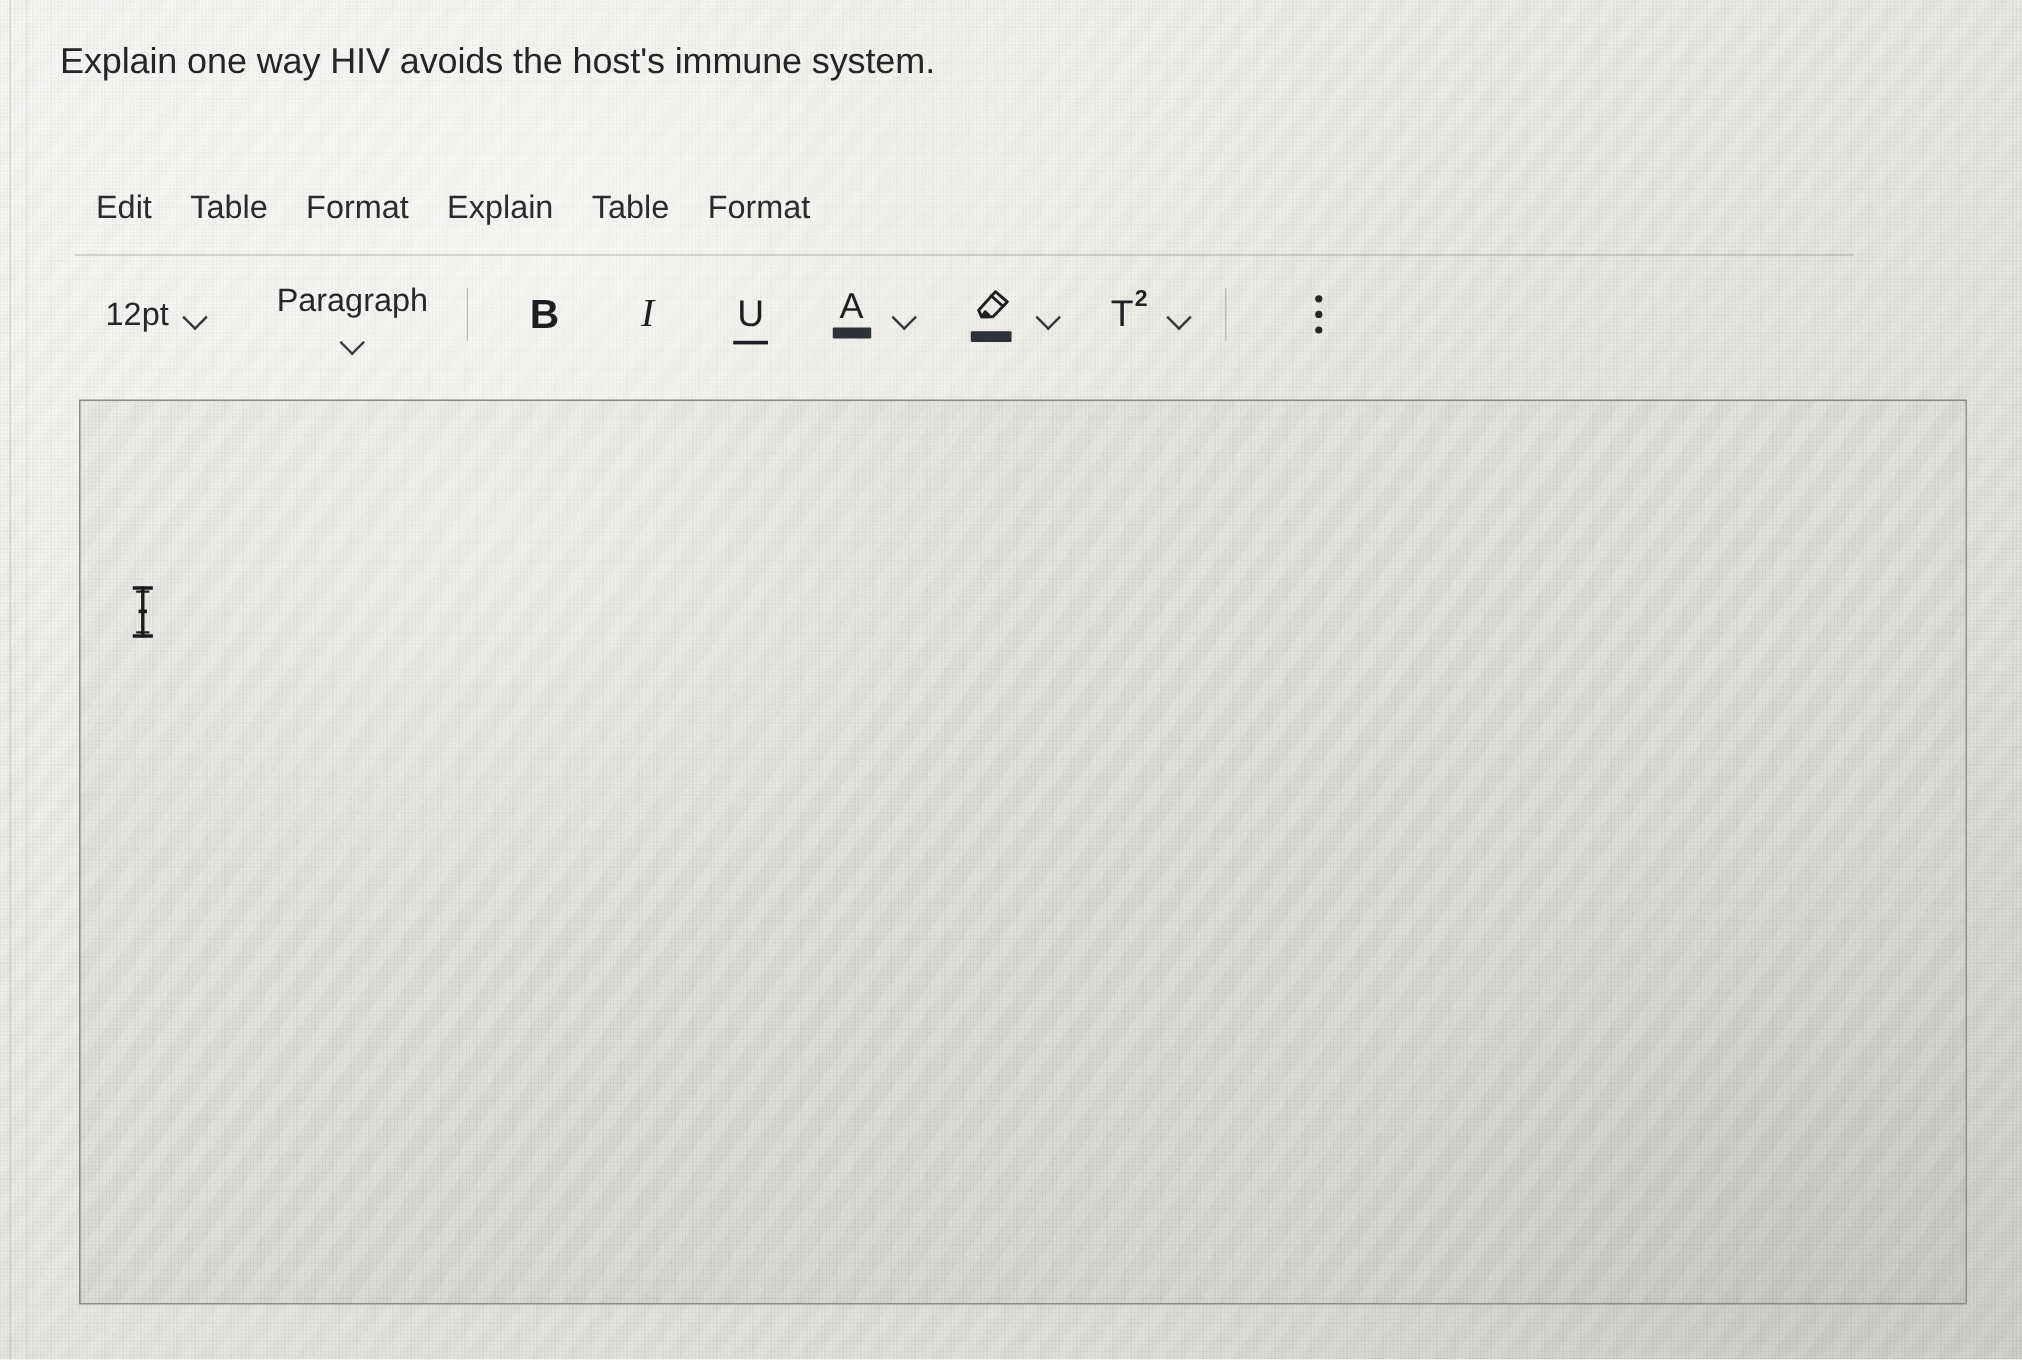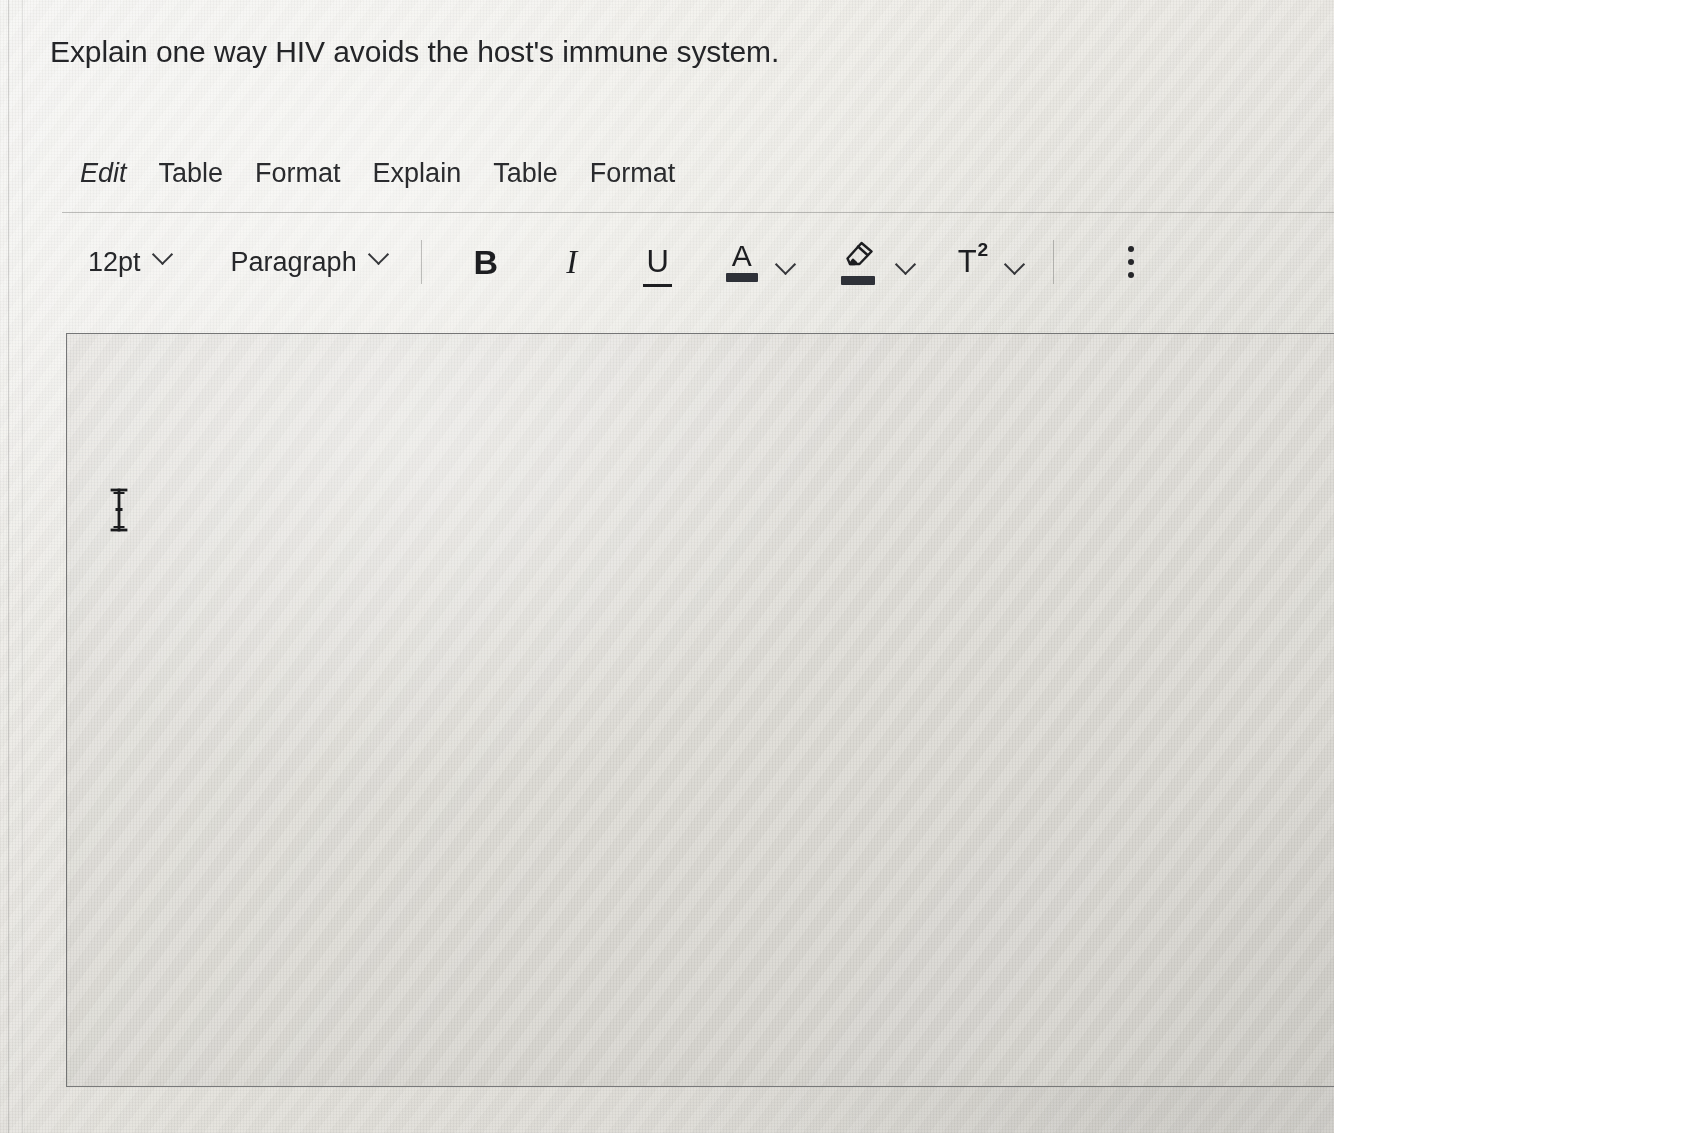--- a/index.html
+++ b/index.html
@@ -2,21 +2,21 @@
 <html><head>
 <meta charset="utf-8">
 <style>
   html, body {
     margin: 0;
     padding: 0;
     background: #ffffff;
   }
   #screen {
     position: relative;
-    width: 1334px;
+    width: 1685px;
     height: 1133px;
     overflow: hidden;
     font-family: "Liberation Sans", "DejaVu Sans", sans-serif;
     background: #eae8e3;
   }
 
   
   .bg-base {
     position: absolute;
     inset: 0;
@@ -81,21 +81,21 @@
     align-items: center;
     gap: 0px;
   }
   .menu-item {
     font-size: 27px;
     color: #2a2b2e;
     padding: 0 16px;
     cursor: default;
     white-space: nowrap;
   }
-  .menu-item:first-child { padding-left: 4px; font-style: italic; }
+  .menu-item:first-child { padding-left: 4px; }
 
   #menubar-divider {
     position: absolute;
     left: 62px;
     top: 212px;
     width: 1483px;
     height: 1px;
     background: rgba(110,110,108,0.42);
   }
 
@@ -104,28 +104,29 @@
     position: absolute;
     left: 78px;
     top: 232px;
     height: 60px;
     display: flex;
     align-items: center;
   }
 
   .tb-select {
     display: flex;
+    align-items: center;
     gap: 12px;
     font-size: 27px;
     color: #26272a;
     padding: 0 10px;
     white-space: nowrap;
     cursor: default;
   }
-  .tb-select.paragraph { margin-left: 38px; }
+  .tb-select.paragraph { margin-left: 38px; flex-direction: column; }
 
   .chev {
     display: inline-block;
     width: 20px;
     height: 11px;
     position: relative;
   }
   .chev::before {
     content: "";
     position: absolute;

